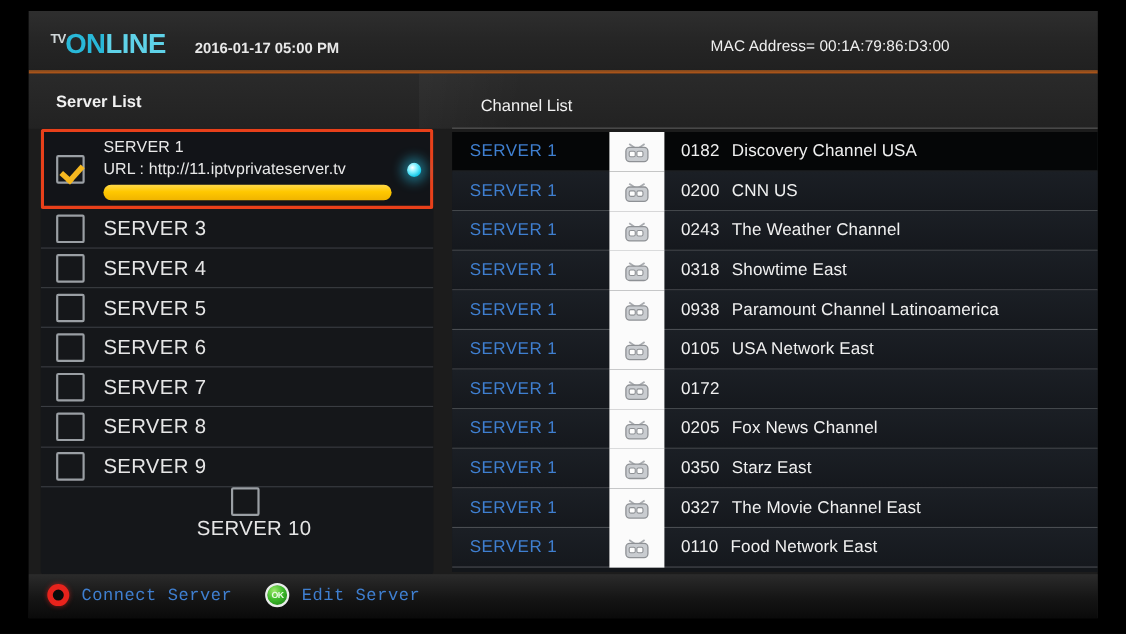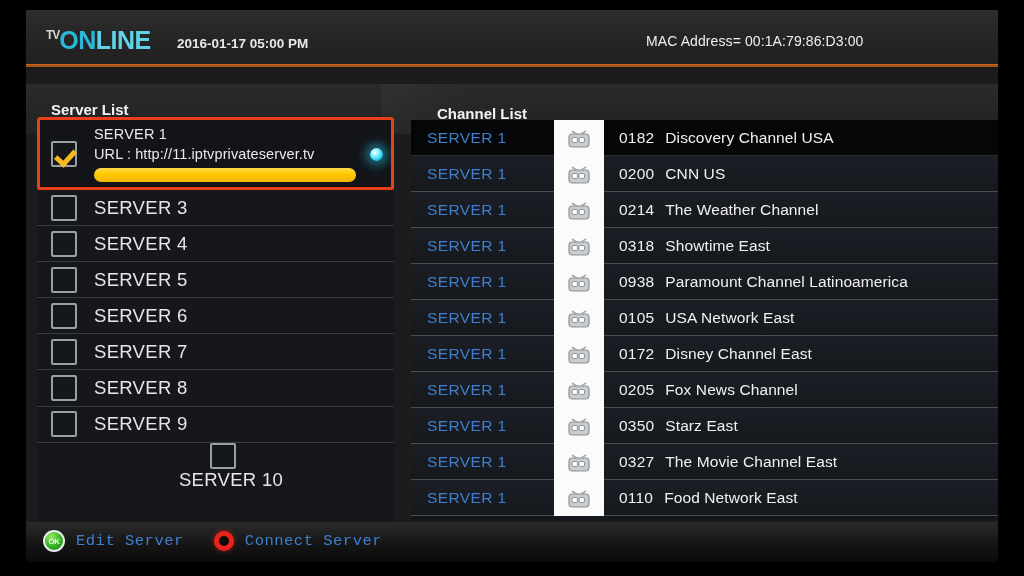--- a/index.html
+++ b/index.html
@@ -52,34 +52,34 @@
     position: absolute; left: 385px; top: 23px;
     font-size: 18px; color: #efefef; letter-spacing: 0.4px;
   }
   .mac {
     position: absolute; left: 620px; top: 23px;
     font-size: 14px; color: #efefef; letter-spacing: 0.1px;
   }
 
   
   .panel-headers {
-    position: absolute; left: 0; top: 74px; width: 100%; height: 50px;
+    position: absolute; left: 0; top: 57px; width: 100%; height: 50px;
     background: linear-gradient(180deg,#2a2a2a 0%,#222 100%);
   }
   .panel-headers .shine{
     position:absolute; left:355px; top:0; width:130px; height:100%;
     background: linear-gradient(100deg, rgba(255,255,255,0.035), rgba(255,255,255,0) 70%);
   }
   .hdr-server {
     position: absolute; left: 25px; top: 17px;
     font-size: 15px; font-weight: bold; color: #f2f2f2;
   }
   .hdr-channel {
     position: absolute; left: 411px; top: 21px;
-    font-size: 15px; font-weight: bold; color: #f2f2f2;
+    font-size: 15px; font-weight: normal; color: #f2f2f2;
   }
   .hdr-underline{
     position:absolute; left:385px; right:0; bottom:0; height:1px;
     background:#5b5b5b;
   }
 
   
   .server-panel {
     position: absolute; left: 11px; top: 107px;
     width: 357px; height: 405px;
@@ -306,21 +306,21 @@
       <div class="ch-row">
         <div class="ch-server">SERVER 1</div>
         <div class="ch-icon">
           <svg width="26" height="22" viewBox="0 0 26 22">
             <path d="M6 4 L12 8 M20 4 L14 8" stroke="#a9acb0" stroke-width="1.6" fill="none"></path>
             <rect x="3" y="7" width="20" height="13" rx="3.5" fill="#c9ccd0" stroke="#8e9195" stroke-width="1.2"></rect>
             <rect x="6" y="10.5" width="5.5" height="5" rx="1.4" fill="#fdfdfd" stroke="#8e9195" stroke-width="1"></rect>
             <rect x="13" y="10.5" width="5.5" height="5" rx="1.4" fill="#fdfdfd" stroke="#8e9195" stroke-width="1"></rect>
           </svg>
         </div>
-        <div class="ch-num">0214</div>
+        <div class="ch-num">0243</div>
         <div class="ch-name">The Weather Channel</div>
       </div>
       <div class="ch-row">
         <div class="ch-server">SERVER 1</div>
         <div class="ch-icon">
           <svg width="26" height="22" viewBox="0 0 26 22">
             <path d="M6 4 L12 8 M20 4 L14 8" stroke="#a9acb0" stroke-width="1.6" fill="none"></path>
             <rect x="3" y="7" width="20" height="13" rx="3.5" fill="#c9ccd0" stroke="#8e9195" stroke-width="1.2"></rect>
             <rect x="6" y="10.5" width="5.5" height="5" rx="1.4" fill="#fdfdfd" stroke="#8e9195" stroke-width="1"></rect>
             <rect x="13" y="10.5" width="5.5" height="5" rx="1.4" fill="#fdfdfd" stroke="#8e9195" stroke-width="1"></rect>
@@ -359,21 +359,20 @@
         <div class="ch-server">SERVER 1</div>
         <div class="ch-icon">
           <svg width="26" height="22" viewBox="0 0 26 22">
             <path d="M6 4 L12 8 M20 4 L14 8" stroke="#a9acb0" stroke-width="1.6" fill="none"></path>
             <rect x="3" y="7" width="20" height="13" rx="3.5" fill="#c9ccd0" stroke="#8e9195" stroke-width="1.2"></rect>
             <rect x="6" y="10.5" width="5.5" height="5" rx="1.4" fill="#fdfdfd" stroke="#8e9195" stroke-width="1"></rect>
             <rect x="13" y="10.5" width="5.5" height="5" rx="1.4" fill="#fdfdfd" stroke="#8e9195" stroke-width="1"></rect>
           </svg>
         </div>
         <div class="ch-num">0172</div>
-        <div class="ch-name">Disney Channel East</div>
       </div>
       <div class="ch-row">
         <div class="ch-server">SERVER 1</div>
         <div class="ch-icon">
           <svg width="26" height="22" viewBox="0 0 26 22">
             <path d="M6 4 L12 8 M20 4 L14 8" stroke="#a9acb0" stroke-width="1.6" fill="none"></path>
             <rect x="3" y="7" width="20" height="13" rx="3.5" fill="#c9ccd0" stroke="#8e9195" stroke-width="1.2"></rect>
             <rect x="6" y="10.5" width="5.5" height="5" rx="1.4" fill="#fdfdfd" stroke="#8e9195" stroke-width="1"></rect>
             <rect x="13" y="10.5" width="5.5" height="5" rx="1.4" fill="#fdfdfd" stroke="#8e9195" stroke-width="1"></rect>
           </svg>
@@ -418,23 +417,23 @@
           </svg>
         </div>
         <div class="ch-num">0110</div>
         <div class="ch-name">Food Network East</div>
       </div>
     </div>
 
   <div class="bottombar">
     <div class="btnrow" id="btnrow">
         <div class="keybtn">
+          <div class="red-key"></div>
+          <div class="key-label">Connect Server</div>
+        </div>
+        <div class="keybtn">
           <div class="ok-key">OK</div>
           <div class="key-label">Edit Server</div>
         </div>
-        <div class="keybtn">
-          <div class="red-key"></div>
-          <div class="key-label">Connect Server</div>
-        </div>
       </div>
   </div>
 
 </div>
 
 </body></html>

